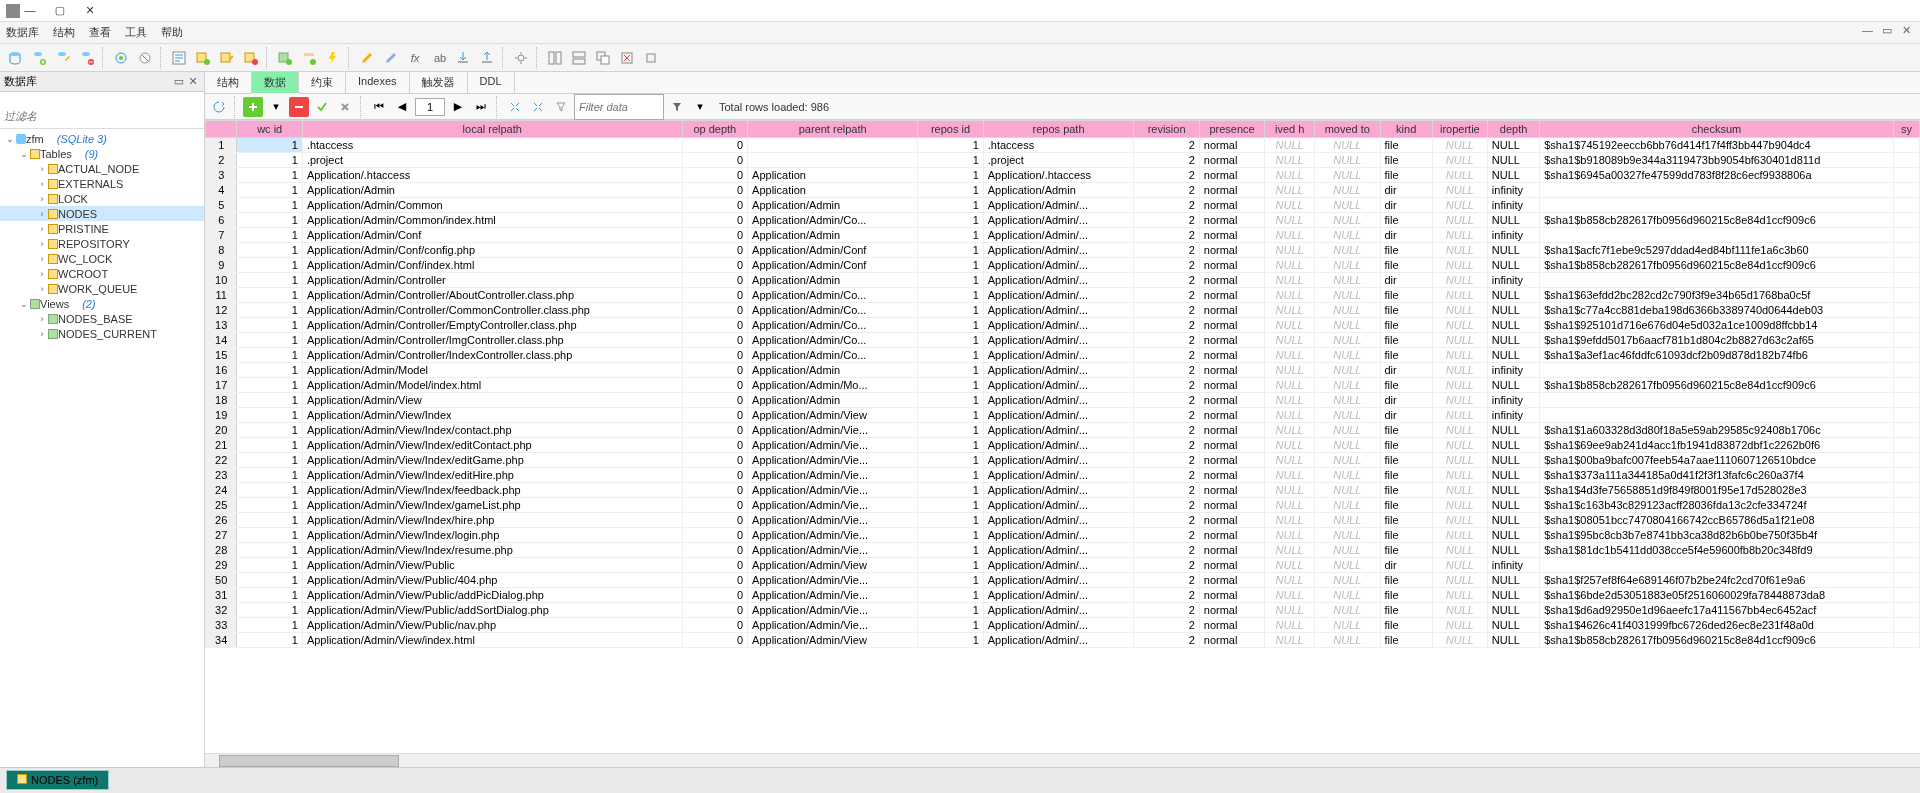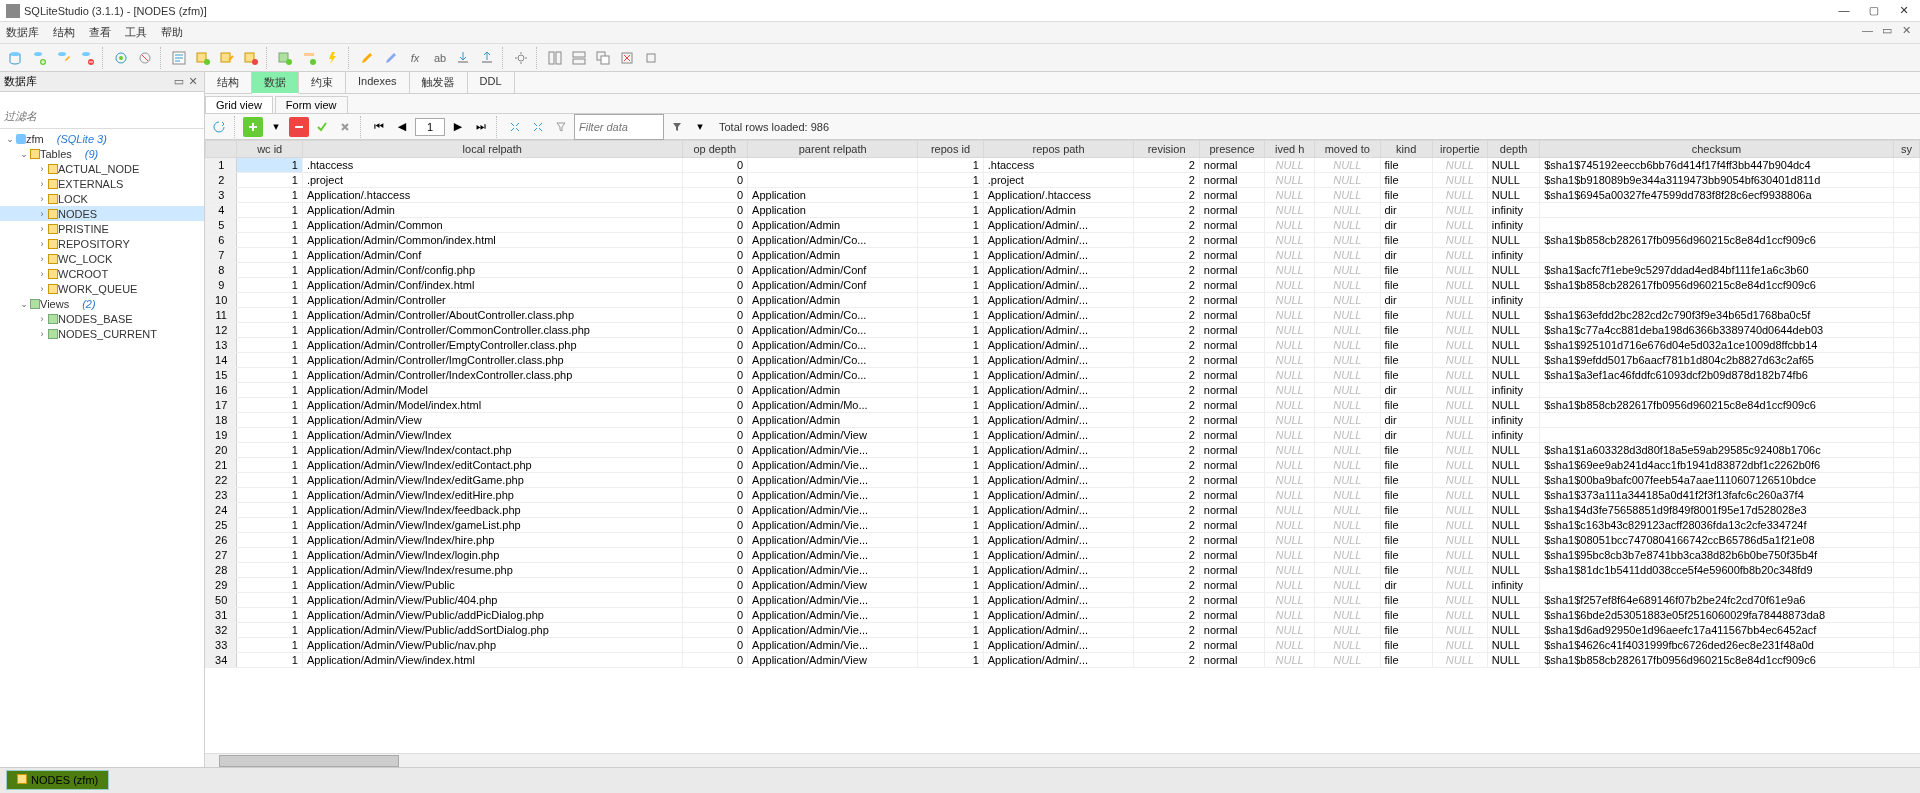--- a/index.html
+++ b/index.html
@@ -39,40 +39,39 @@
 .subtab { padding:2px 10px; border:1px solid #d0d0d0; border-bottom:none; margin-right:2px; margin-top:2px; }
 .subtab.act { background:#fff; }
 .gridbar { height:26px; display:flex; align-items:center; padding:0 4px; gap:3px; border-bottom:1px solid #d0d0d0; background:#f8f8f8; }
 .gb { width:20px; height:20px; display:flex; align-items:center; justify-content:center; border-radius:2px; }
 .gb.green{background:#6c3}.gb.red{background:#e44}.gb svg{width:12px;height:12px}
 .pagenum { width:30px; height:18px; border:1px solid #aaa; text-align:center; }
 .filterbox { width:90px; height:18px; border:1px solid #aaa; padding:12px 4px; font-style:italic; color:#999; }
 .status { color:#333; margin-left:6px; }
 .grid-wrap { flex:1; overflow:auto; position:relative; }
 table { border-collapse:collapse; width:100%; table-layout:fixed; }
-th { background:#e5e5e5; border:1px solid #d8d8d8; padding:2px 4px; font-weight:normal; color:#333; position:sticky; top:0; white-space:nowrap; overflow:hidden; }
+th { background:#f9a8d4; border:1px solid #d8d8d8; padding:2px 4px; font-weight:normal; color:#333; position:sticky; top:0; white-space:nowrap; overflow:hidden; }
 td { border:1px solid #eee; padding:0 4px; white-space:nowrap; overflow:hidden; text-overflow:ellipsis; height:14px; line-height:14px; }
 td.num, th.num { text-align:right; }
 td.rownum { background:#f0f0f0; text-align:center; border-right:1px solid #d0d0d0; }
 td.null { color:#bbb; font-style:italic; text-align:center; }
 td.sel { background:#cde8ff; }
 .hscroll { height:14px; background:#f0f0f0; border-top:1px solid #ddd; position:relative; }
 .hscroll .thumb { position:absolute; left:14px; width:180px; height:12px; top:1px; background:#cdcdcd; border:1px solid #aaa; }
 .bottombar { position:absolute; bottom:0; left:0; right:0; height:26px; background:#eaeaea; border-top:1px solid #ccc; display:flex; align-items:flex-start; }
-.btab { padding:3px 10px; background:#4d7c0f; border:1px solid #9cc; margin:2px 0 0 6px; display:flex; gap:4px; }
+.btab { padding:3px 10px; background:#0f766e; border:1px solid #9cc; margin:2px 0 0 6px; display:flex; gap:4px; }
 .db-ico{display:inline-block;width:10px;height:10px;background:#7ac6ff;border-radius:2px}
 .tbl-ico{display:inline-block;width:10px;height:10px;background:#ffe08a;border:1px solid #c90}
 .view-ico{display:inline-block;width:10px;height:10px;background:#b0e0a0;border:1px solid #7a7}
 </style>
 </head>
 <body>
 
 <div class="titlebar">
   <span class="icon"></span>
-  <span class="title">SQLiteStudio (3.1.1) - [NODES (zfm)]</span>
   <div class="winbtns">
     <span>—</span>
     <span>▢</span>
     <span>✕</span>
   </div>
 </div>
 
 <div class="menubar">
   <span>数据库</span>
   <span>结构</span>
@@ -331,24 +330,20 @@
 
   <div class="content">
     <div class="tabs" id="tabs">
         <div class="tab">结构</div>
         <div class="tab act">数据</div>
         <div class="tab">约束</div>
         <div class="tab">Indexes</div>
         <div class="tab">触发器</div>
         <div class="tab">DDL</div>
       </div>
-    <div class="subtabs" id="subtabs">
-        <div class="subtab act">Grid view</div>
-        <div class="subtab">Form view</div>
-      </div>
     <div class="gridbar">
       <div class="gb">
           <svg viewBox="0 0 12 12">
             <path d="M6 1a5 5 0 1 0 5 5" fill="none" stroke="#39c"></path>
             <path d="M9 1l2 2-2 2" fill="none" stroke="#39c"></path>
           </svg>
         </div>
       <div class="tsep"></div>
       <div class="gb green">
           <svg viewBox="0 0 12 12">

